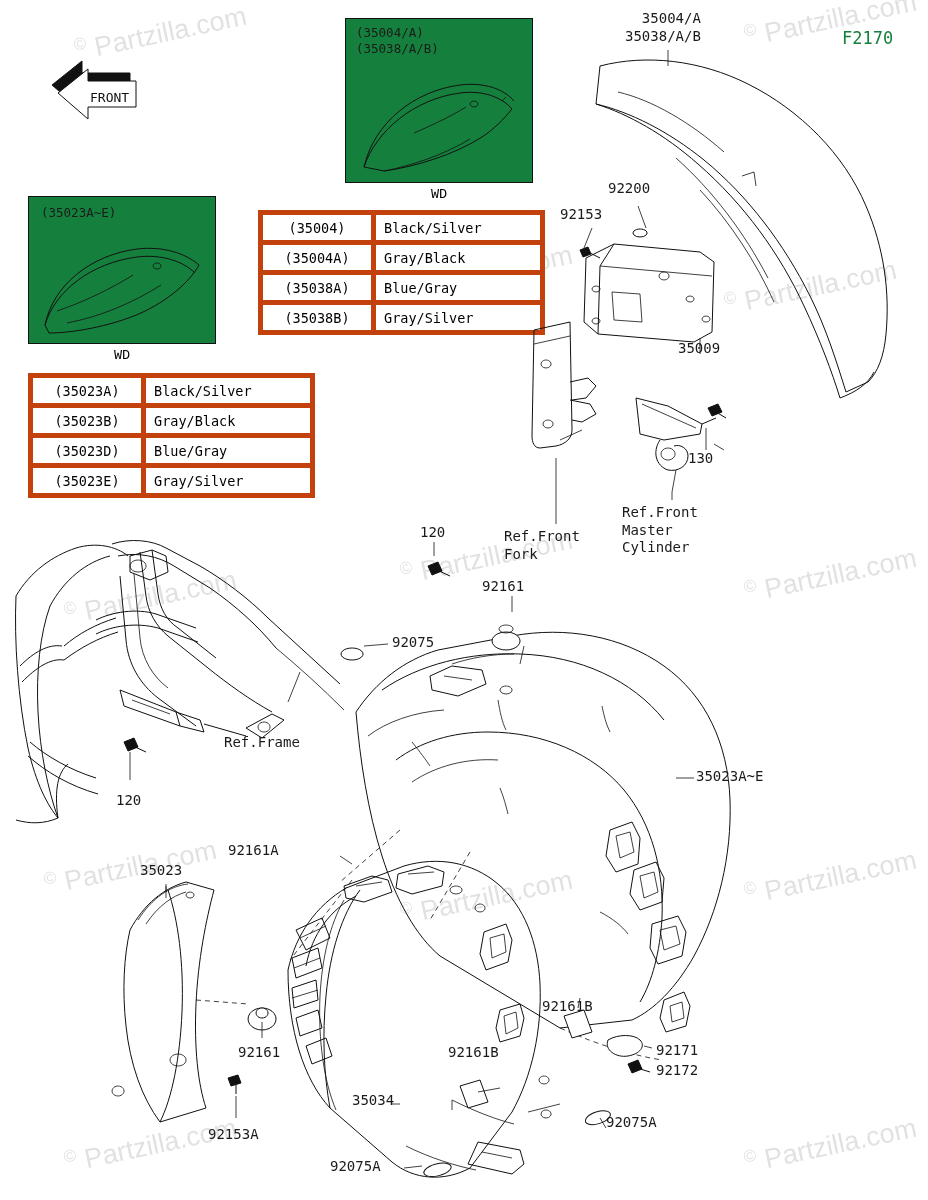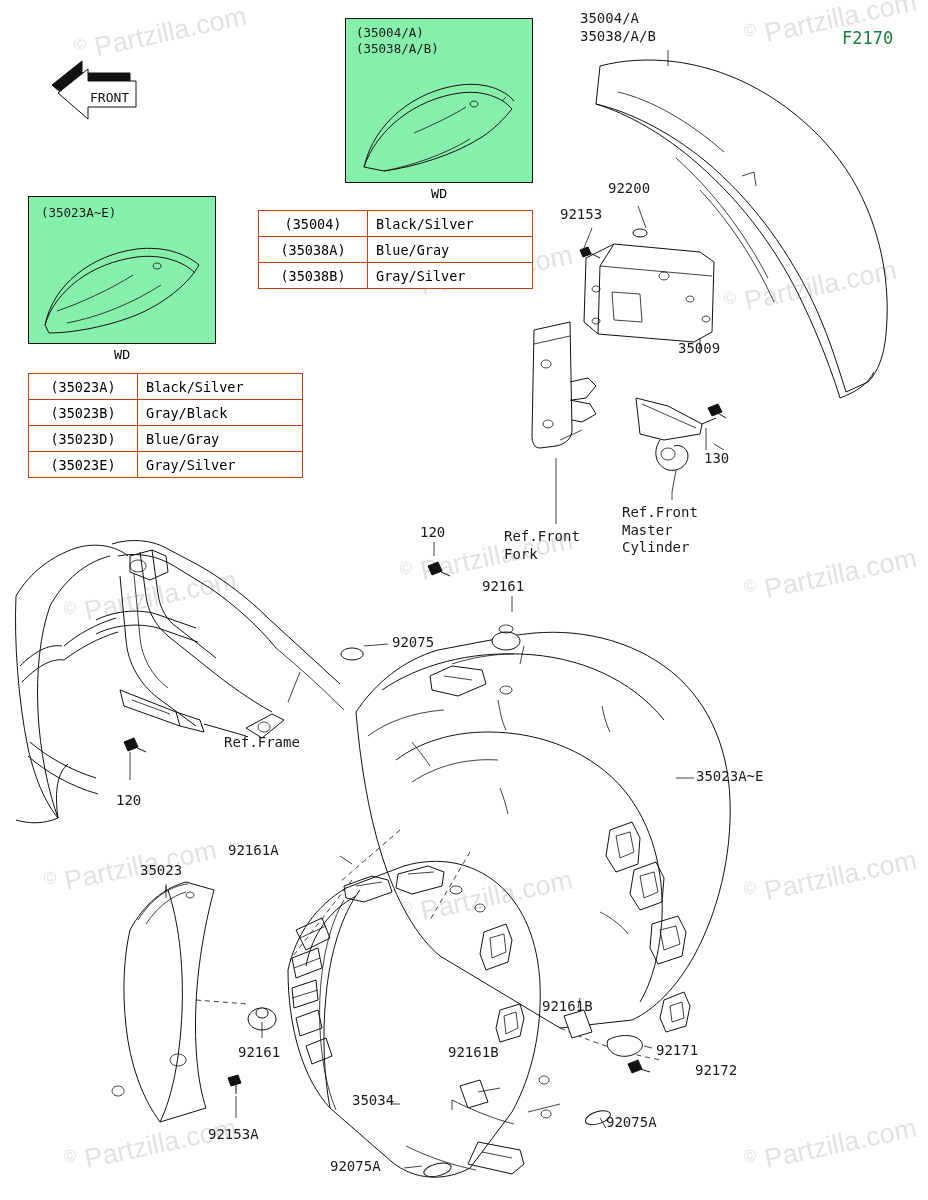--- a/index.html
+++ b/index.html
@@ -50,32 +50,32 @@
   .wm.rot { transform: rotate(-12deg); transform-origin: left top; }
 
   
   table.legend {
     border-collapse: collapse;
     font-family: "DejaVu Sans Mono", monospace;
     font-size: 13.5px;
     background: #ffffff;
   }
   table.legend td {
-    border: 1px solid #c2410c;
+    border: 5px solid #c2410c;
     padding: 3px 8px;
     height: 19px;
     white-space: nowrap;
   }
   table.legend td.code { text-align: center; width: 92px; }
   table.legend td.desc { text-align: left; width: 148px; }
 
   
   .inset {
     border: 1px solid #111;
-    background: #86efac;
+    background: #15803d;
   }
   .inset-caption {
     text-align: center;
     font-family: Liberation Mono, monospace;
     font-size: 13.5px;
   }
   svg { display: block; overflow: visible; }
   .ln { stroke: #111; stroke-width: 1; fill: none; }
   .ln-thin { stroke: #111; stroke-width: 0.8; fill: none; }
   .ln-dash { stroke: #111; stroke-width: 0.8; fill: none; stroke-dasharray: 5 4; }
@@ -140,20 +140,24 @@
       <path class="ln-thin" d="M20 72 C44 64 74 50 96 36"></path>
     </svg>
     <div class="inset-caption" style="position:absolute; left:0; right:0; bottom:-20px;">WD</div>
   </div>
 
   <table class="legend abs" style="left:258px; top:210px;">
     <tbody>
       <tr>
         <td class="code">(35004)</td>
         <td class="desc">Black/Silver</td>
+      </tr>
+      <tr>
+        <td class="code">(35004A)</td>
+        <td class="desc">Gray/Black</td>
       </tr>
       <tr>
         <td class="code">(35038A)</td>
         <td class="desc">Blue/Gray</td>
       </tr>
       <tr>
         <td class="code">(35038B)</td>
         <td class="desc">Gray/Silver</td>
       </tr>
     </tbody>
@@ -416,42 +420,42 @@
       <path class="ln-thin" d="M700 354 L700 344"></path>
       <path class="ln-thin" d="M724 450 L714 444"></path>
       <path class="ln-thin" d="M672 492 L672 500"></path>
       <path class="ln-thin" d="M556 516 L556 524"></path>
       <path class="ln-thin" d="M688 778 L694 778"></path>
       <path class="ln-thin" d="M340 856 L352 864"></path>
       <path class="ln-thin" d="M166 884 L166 892"></path>
     </g>
   </svg>
 
-  <div class="abs lbl" style="left:580px; top:10px;  text-align:left;">35004/A
+  <div class="abs lbl" style="left:625px; top:10px;  text-align:right;">35004/A
 35038/A/B</div>
   <div class="abs lbl" style="left:608px; top:180px;">92200</div>
   <div class="abs lbl" style="left:560px; top:206px;">92153</div>
   <div class="abs lbl" style="left:678px; top:340px;">35009</div>
-  <div class="abs lbl" style="left:704px; top:450px;">130</div>
+  <div class="abs lbl" style="left:688px; top:450px;">130</div>
   <div class="abs lbl" style="left:622px; top:504px;">Ref.Front
 Master
 Cylinder</div>
   <div class="abs lbl" style="left:504px; top:528px;">Ref.Front
 Fork</div>
   <div class="abs lbl" style="left:420px; top:524px;">120</div>
   <div class="abs lbl" style="left:482px; top:578px;">92161</div>
   <div class="abs lbl" style="left:392px; top:634px;">92075</div>
   <div class="abs lbl" style="left:224px; top:734px;">Ref.Frame</div>
   <div class="abs lbl" style="left:116px; top:792px;">120</div>
   <div class="abs lbl" style="left:696px; top:768px;">35023A~E</div>
   <div class="abs lbl" style="left:228px; top:842px;">92161A</div>
   <div class="abs lbl" style="left:140px; top:862px;">35023</div>
   <div class="abs lbl" style="left:238px; top:1044px;">92161</div>
   <div class="abs lbl" style="left:208px; top:1126px;">92153A</div>
   <div class="abs lbl" style="left:352px; top:1092px;">35034</div>
   <div class="abs lbl" style="left:542px; top:998px;">92161B</div>
   <div class="abs lbl" style="left:448px; top:1044px;">92161B</div>
   <div class="abs lbl" style="left:656px; top:1042px;">92171</div>
-  <div class="abs lbl" style="left:656px; top:1062px;margin-left:39px;">92172</div>
+  <div class="abs lbl" style="left:656px; top:1062px;">92172</div>
   <div class="abs lbl" style="left:606px; top:1114px;">92075A</div>
   <div class="abs lbl" style="left:330px; top:1158px;">92075A</div>
 
 </div>
 
 </body></html>

